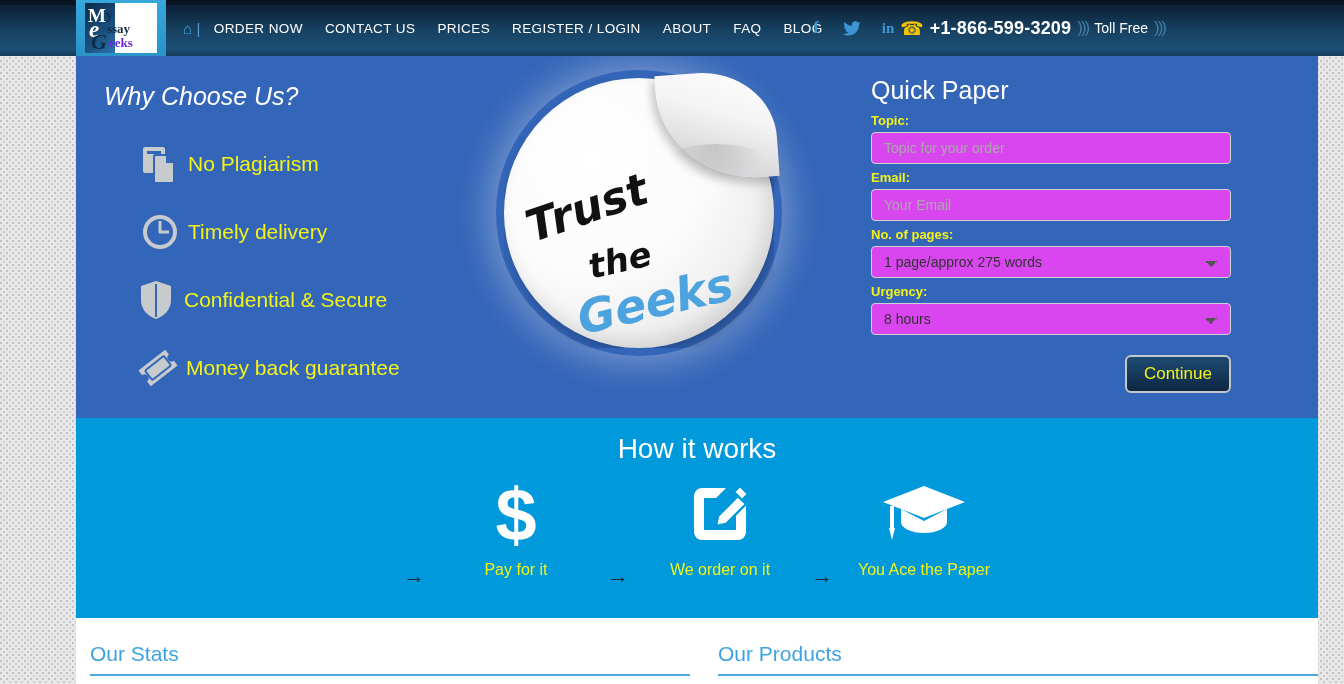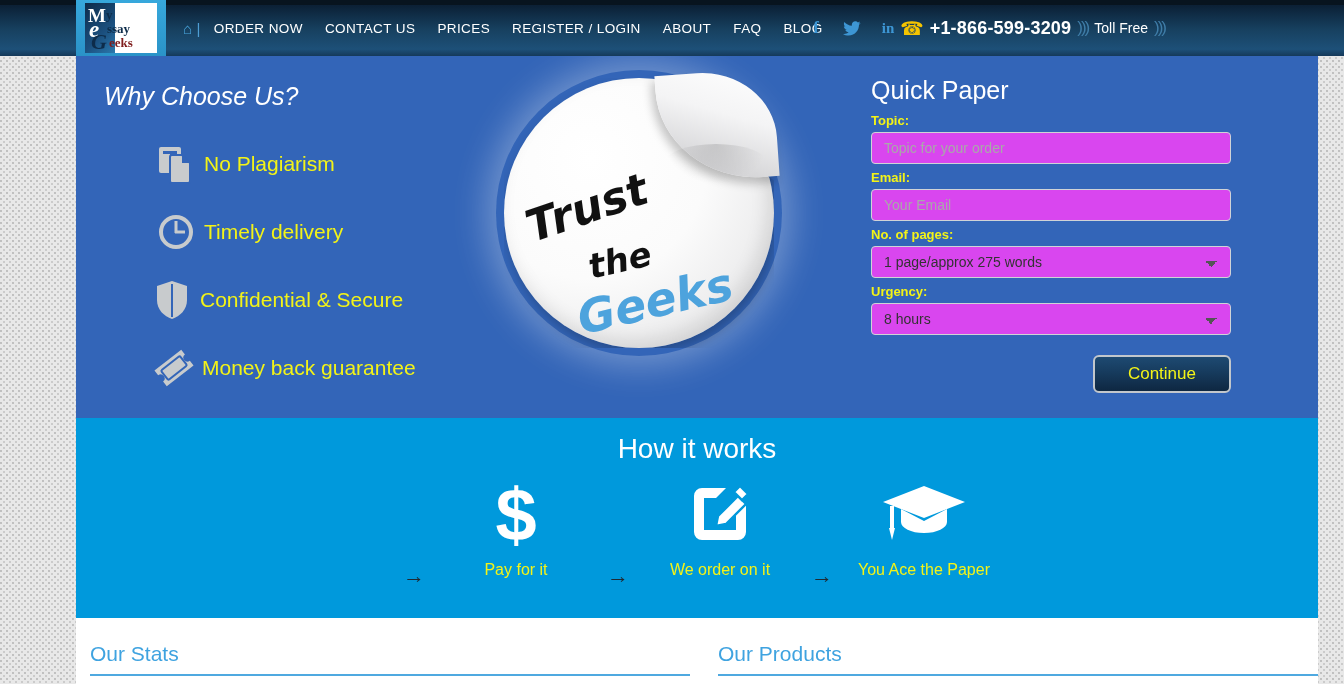--- a/index.html
+++ b/index.html
@@ -54,21 +54,21 @@
     font-family: "Liberation Serif", serif;
     font-weight: bold;
     line-height: 1;
     color: #0d2c4a;
   }
   .logo-m { left: 3px;  top: 3px;  font-size: 19px; color: #ffffff; }
   .logo-y { left: 21px; top: 5px;  font-size: 13px; color: #0d2c4a; }
   .logo-e { left: 4px;  top: 15px; font-size: 23px; color: #ffffff; font-style: italic; }
   .logo-ssay { left: 22px; top: 19px; font-size: 13px; color: #0d2c4a; }
   .logo-g { left: 6px;  top: 28px; font-size: 22px; color: #0d2c4a; font-style: italic; }
-  .logo-eeks { left: 24px; top: 33px; font-size: 13px; color: #7f1d1d; }
+  .logo-eeks { left: 24px; top: 33px; font-size: 13px; color: #6d28d9; }
 
   .navlinks {
     position: absolute;
     left: 172px; top: 0; height: 56px;
     display: flex; align-items: center; gap: 0;
   }
   .navlinks a, .navlinks span.navsep {
     color: #ffffff;
     text-decoration: none;
     font-size: 13.5px;
@@ -116,21 +116,21 @@
     height: 362px;
     background: #3365b8;
     overflow: hidden;
   }
   .why-title {
     position: absolute; left: 28px; top: 26px;
     color: #ffffff; font-size: 25px; font-weight: normal;
     margin: 0;
     font-style: italic;
   }
-  .why-list { position: absolute; left: 72px; top: 74px; }
+  .why-list { position: absolute; left: 56px; top: 74px; }
   .why-row {
     display: flex; align-items: center;
     height: 68px;
   }
   .why-row .wi { width: 56px; flex: 0 0 56px; display: flex; align-items: center; justify-content: center; }
   .why-row .wl { color: #f3f317; font-size: 21px; white-space: nowrap; }
   .why-row:nth-child(1) { margin-left: 0px; }
   .why-row:nth-child(2) { margin-left: 0px; }
   .why-row:nth-child(3) { margin-left: -4px; }
   .why-row:nth-child(4) { margin-left: -2px; }
@@ -231,21 +231,21 @@
   .continue-row {
     display: flex; justify-content: flex-end;
     margin-top: 20px;
   }
   .btn-continue {
     background: linear-gradient(180deg, #1e4a72 0%, #163a5c 48%, #0e2741 100%);
     color: #f3f317;
     border: 2px solid #c2c7cc;
     border-radius: 6px;
     font-size: 17px;
-    padding: 7px 33px;
+    padding: 7px 17px;
     cursor: pointer;
     font-family: "Liberation Sans", sans-serif;
   }
 
   
   .how {
     position: relative;
     height: 200px;
     background: #0099dc;
     text-align: center;

